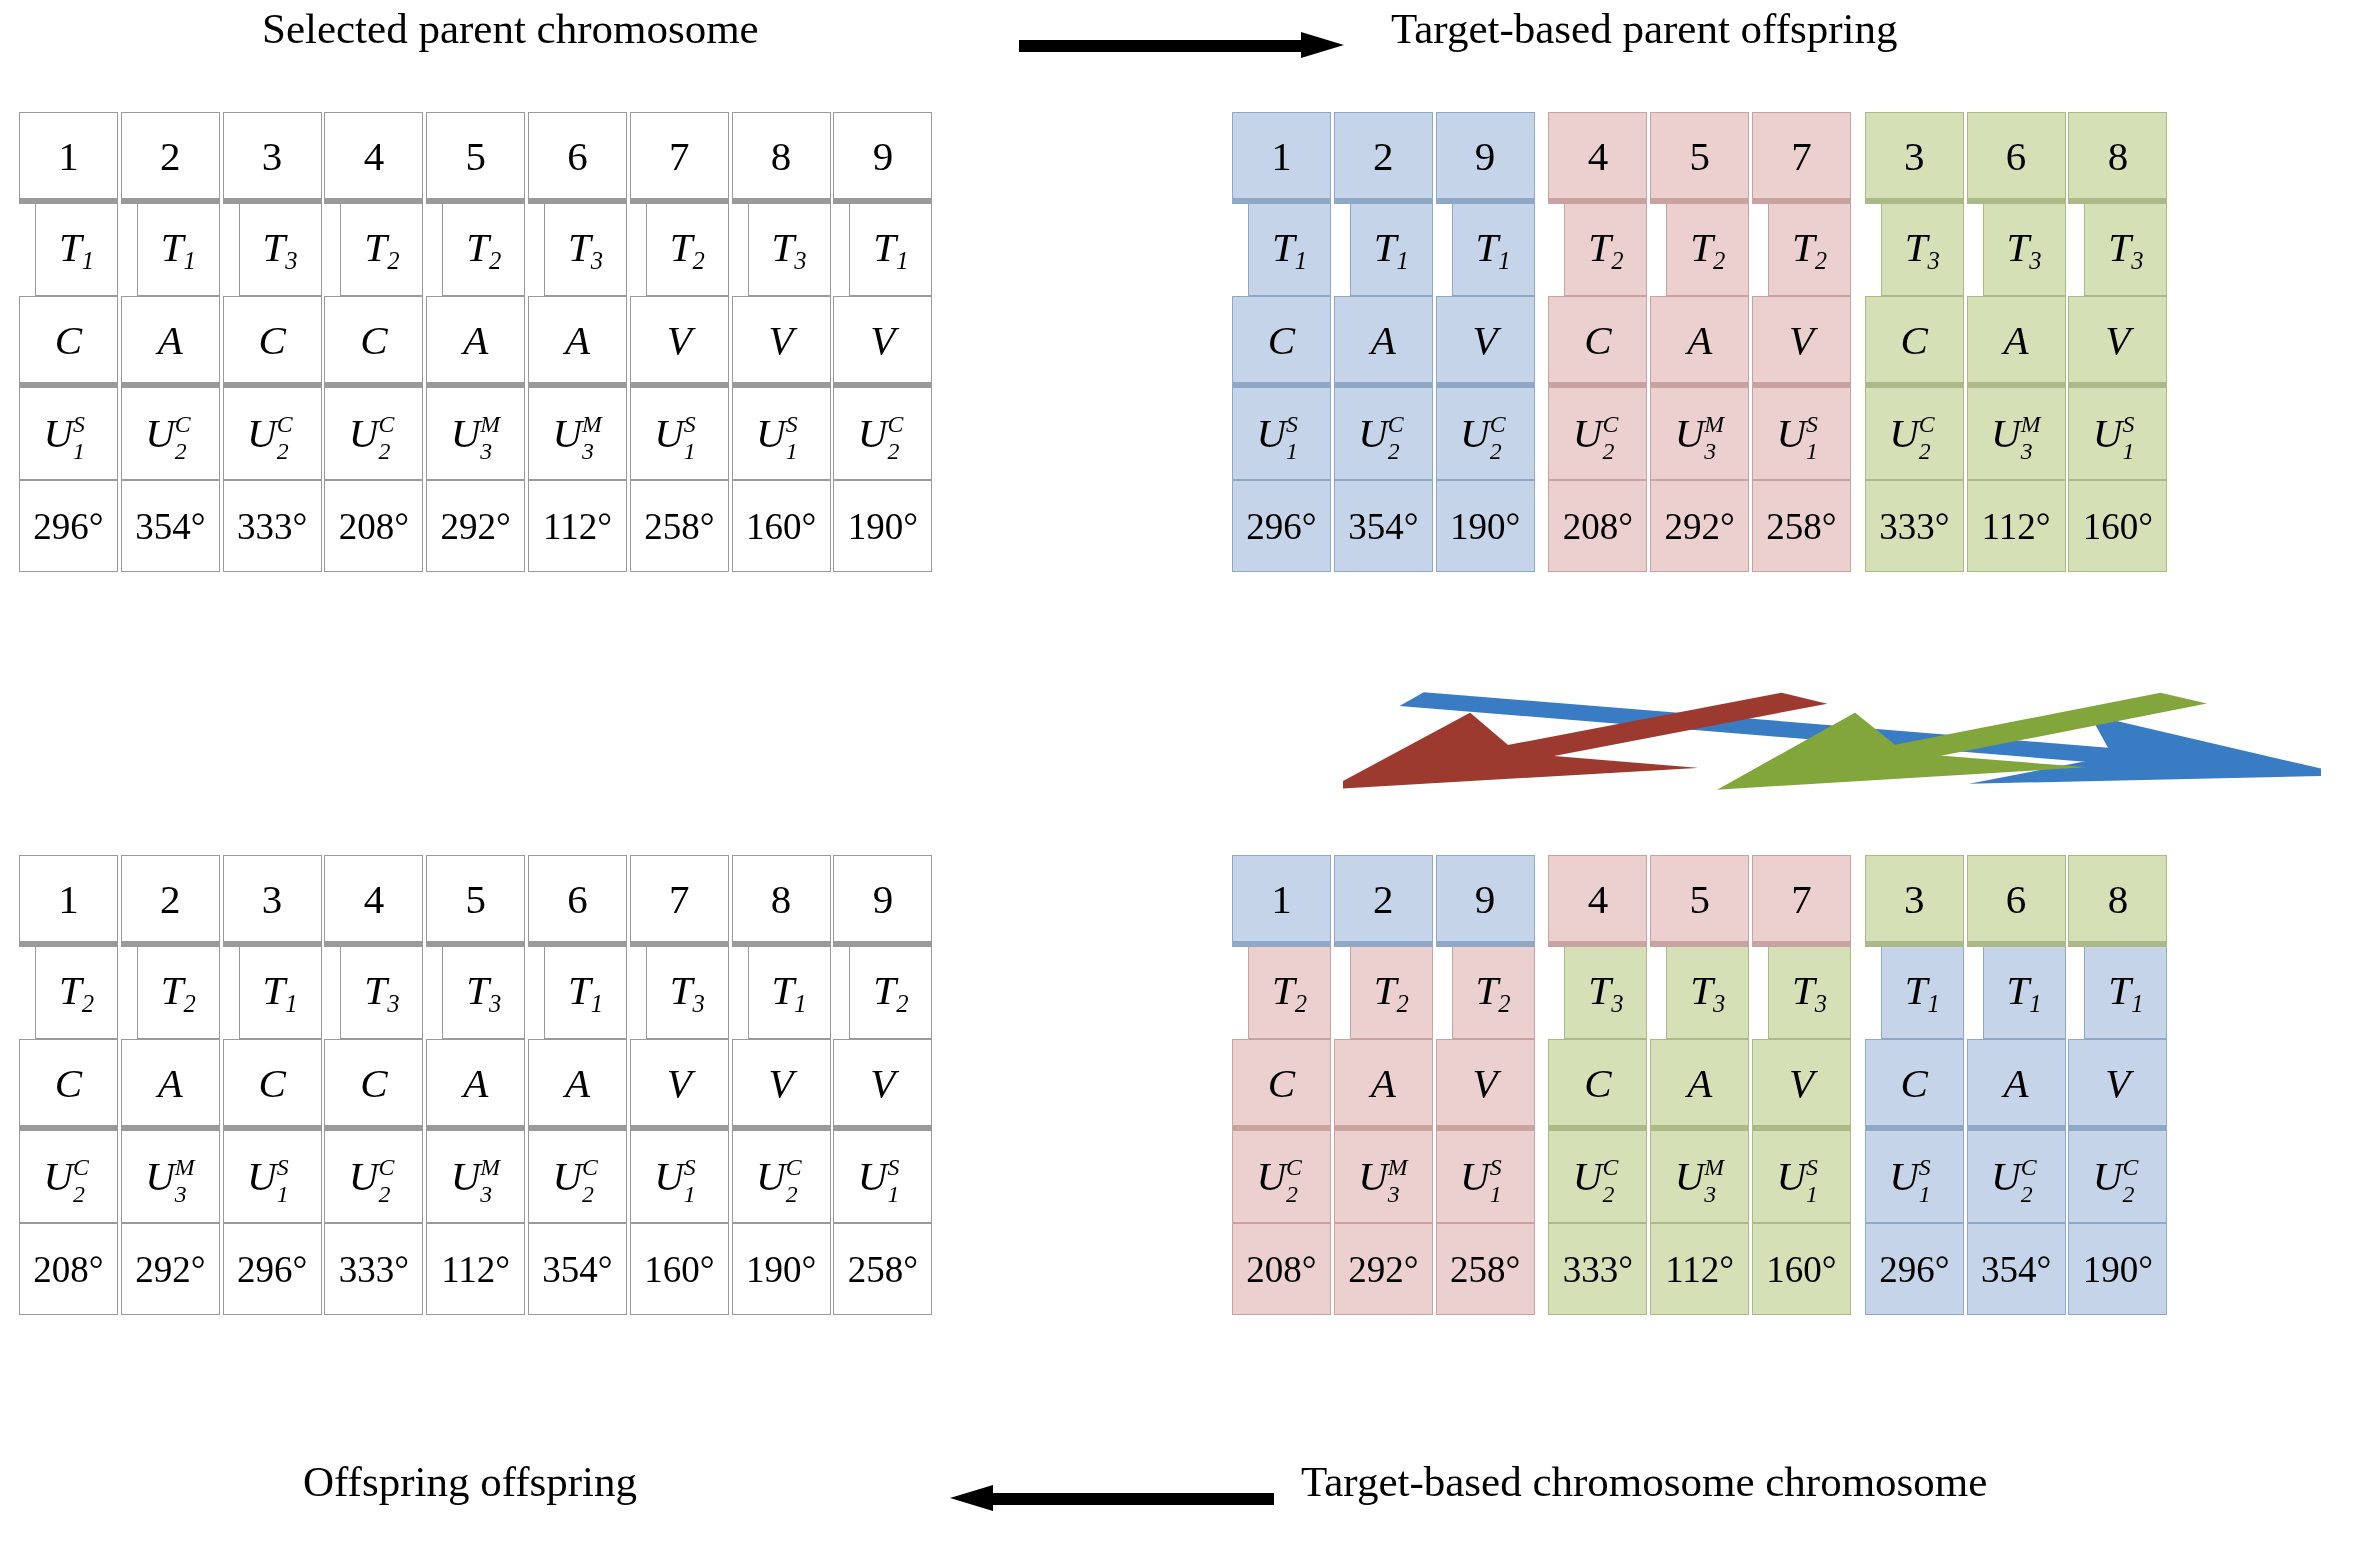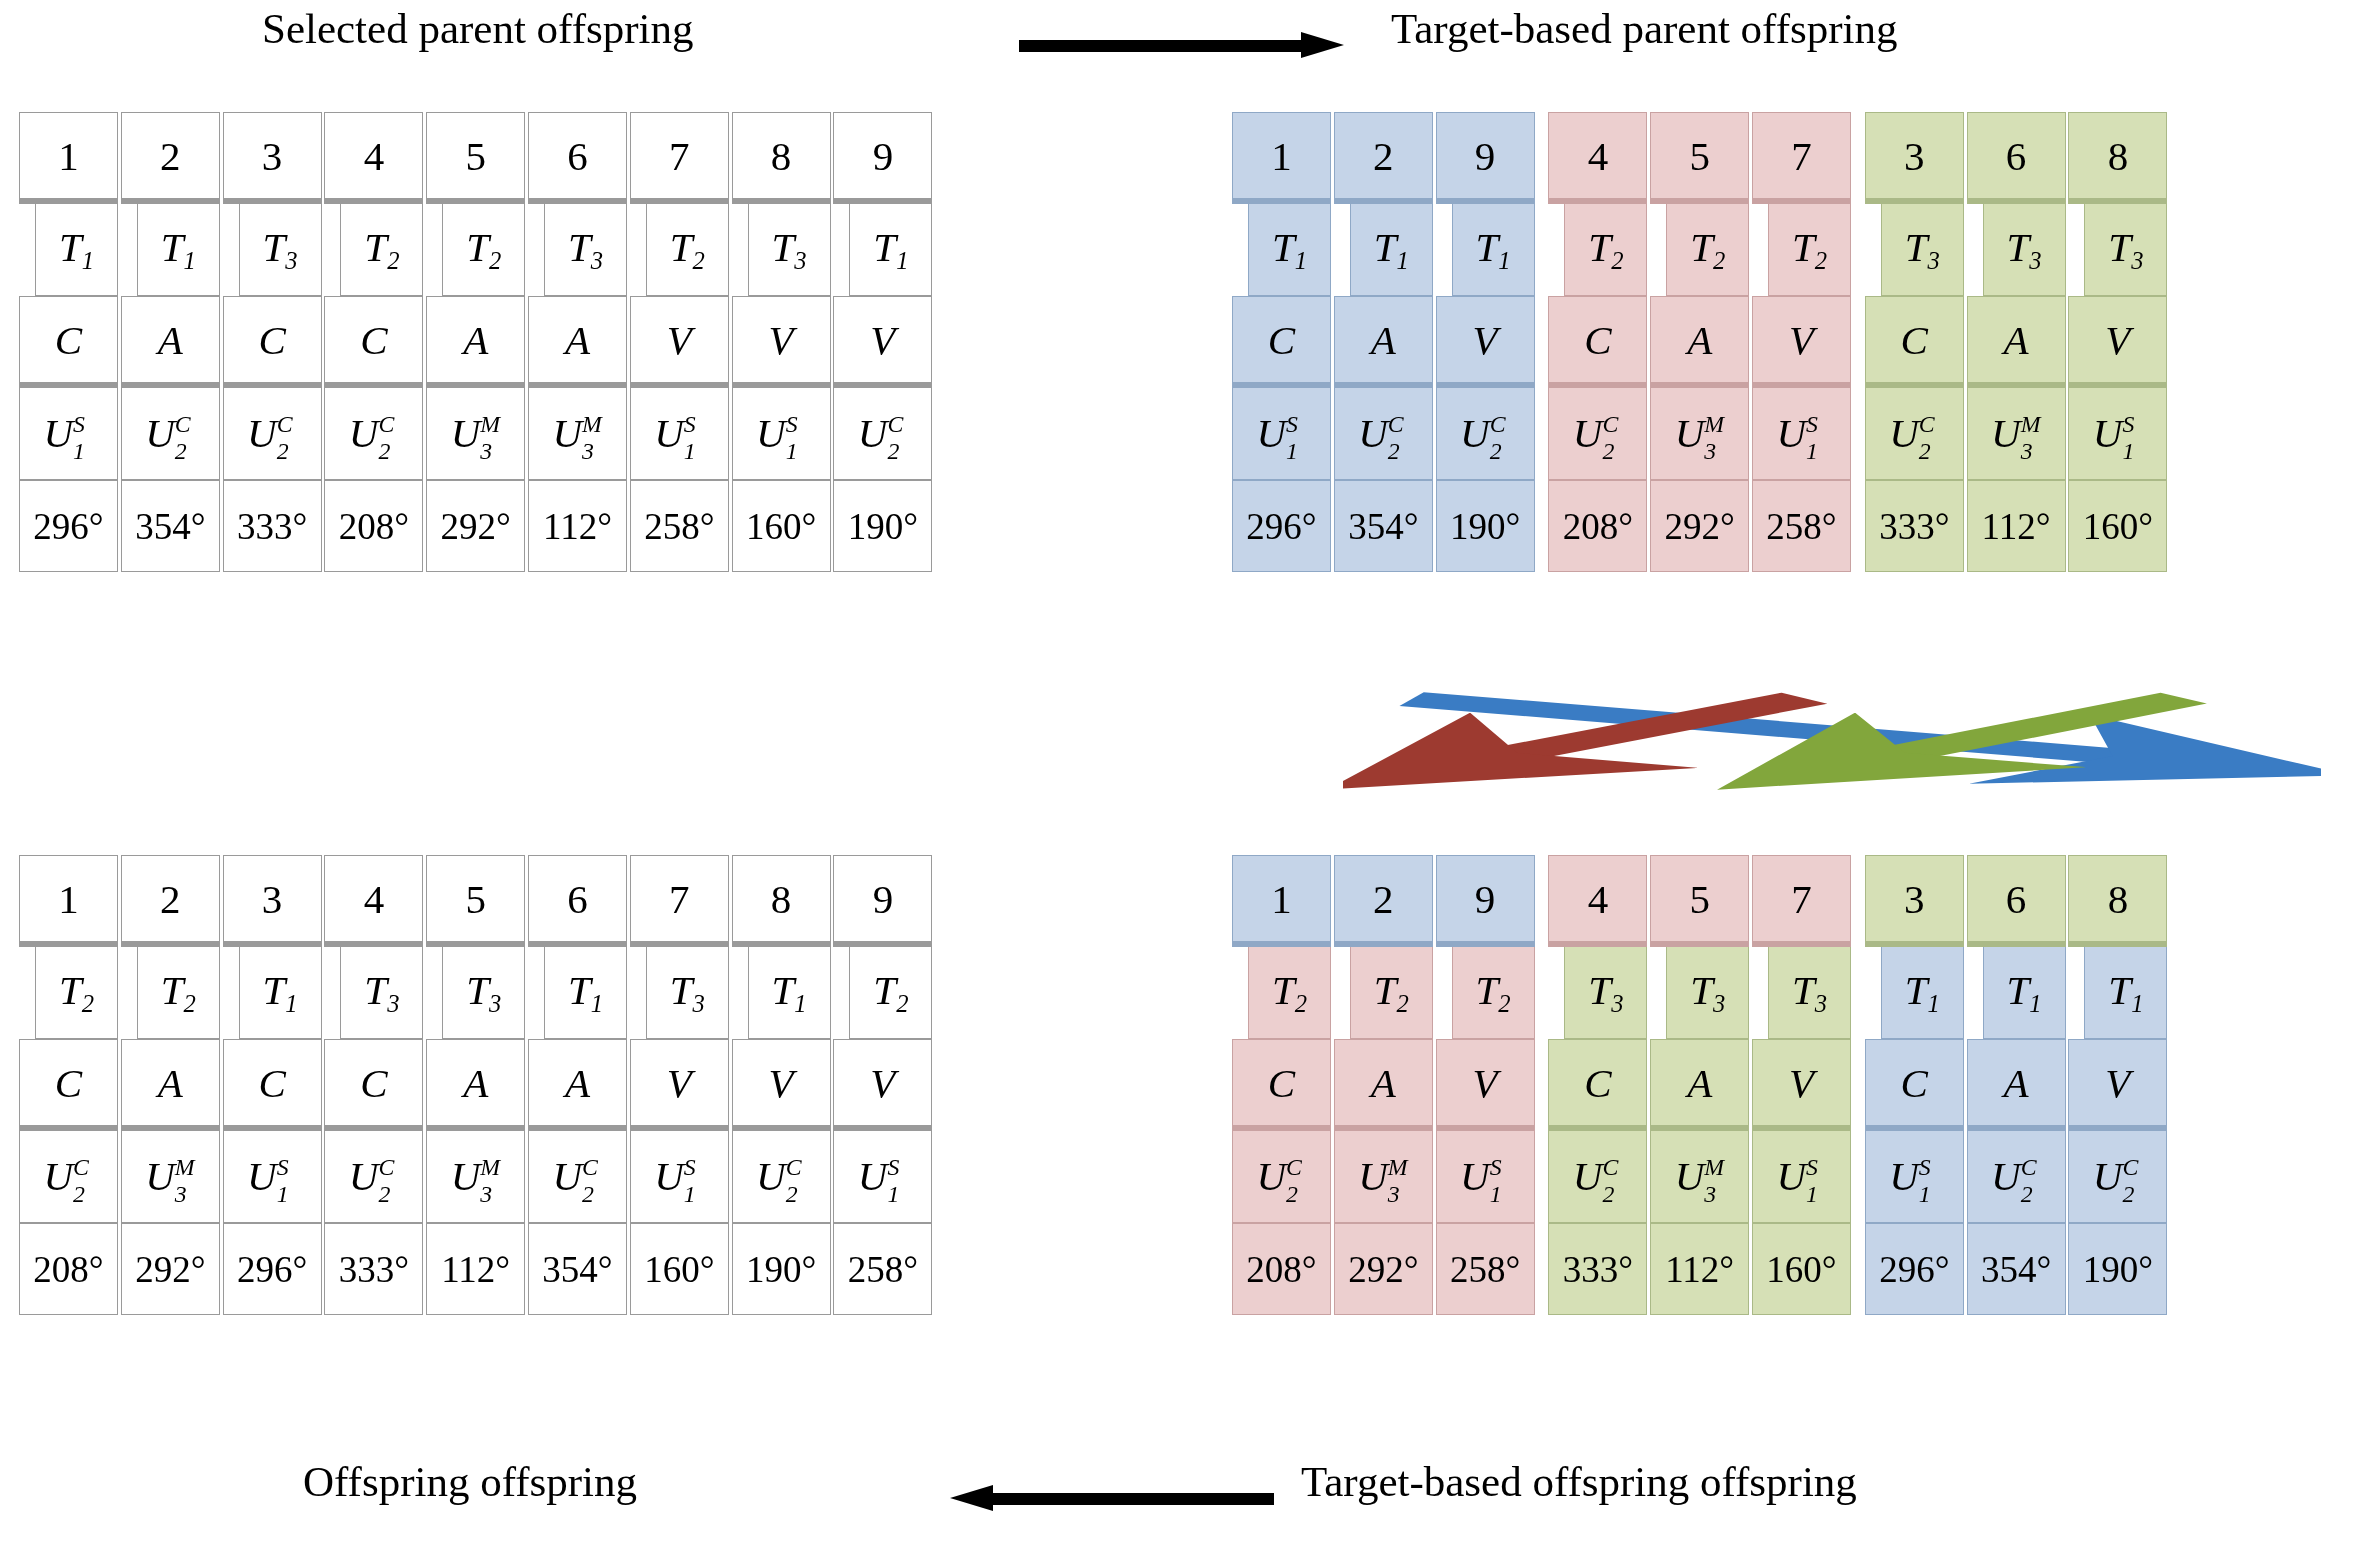--- a/index.html
+++ b/index.html
@@ -82,24 +82,24 @@
   #tbl-tparent{left:1232px;top:112px;}
   #tbl-offspring{left:19px;top:855px;}
   #tbl-toffspring{left:1232px;top:855px;}
 
   
   #xarrows{position:absolute;left:1343px;top:689px;width:978px;height:158px;}
 </style>
 </head>
 <body>
 
-<div class="caption" id="cap-tl">Selected parent offspring</div>
+<div class="caption" id="cap-tl">Selected parent chromosome</div>
 <div class="caption" id="cap-tr">Target-based parent offspring</div>
 <div class="caption" id="cap-bl">Offspring offspring</div>
-<div class="caption" id="cap-br">Target-based offspring offspring</div>
+<div class="caption" id="cap-br">Target-based chromosome chromosome</div>
 
 <div class="bigarrow" id="arrow-top">
   <div class="shaft"></div>
   <div class="head"></div>
 </div>
 <div class="bigarrow" id="arrow-bottom">
   <div class="shaft"></div>
   <div class="head"></div>
 </div>
 

